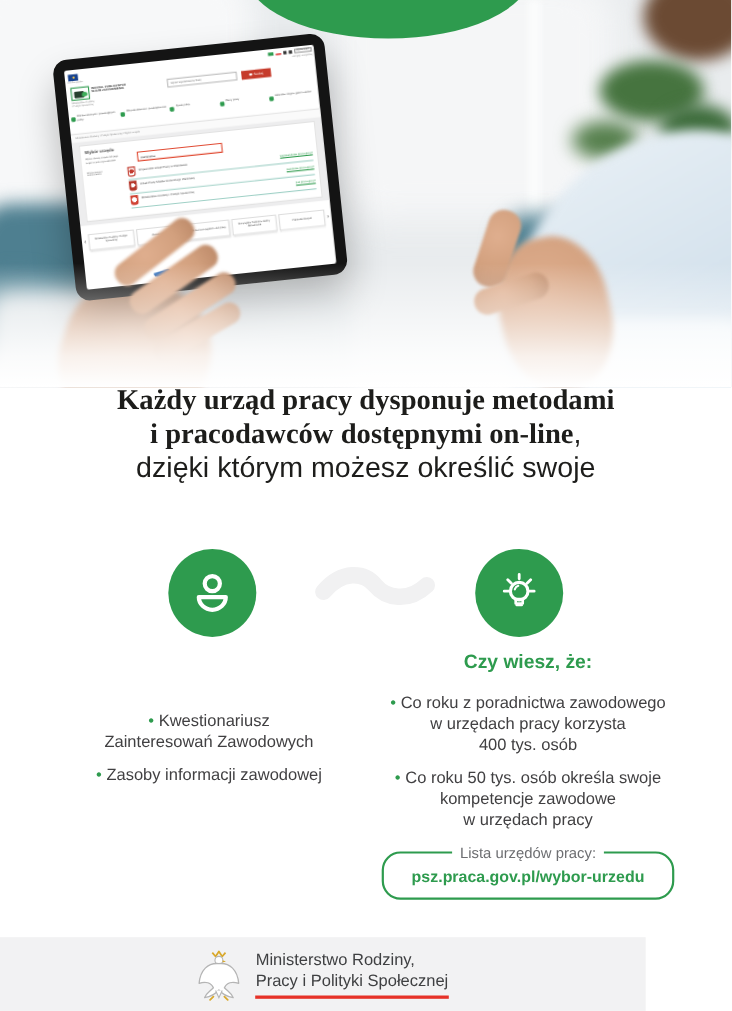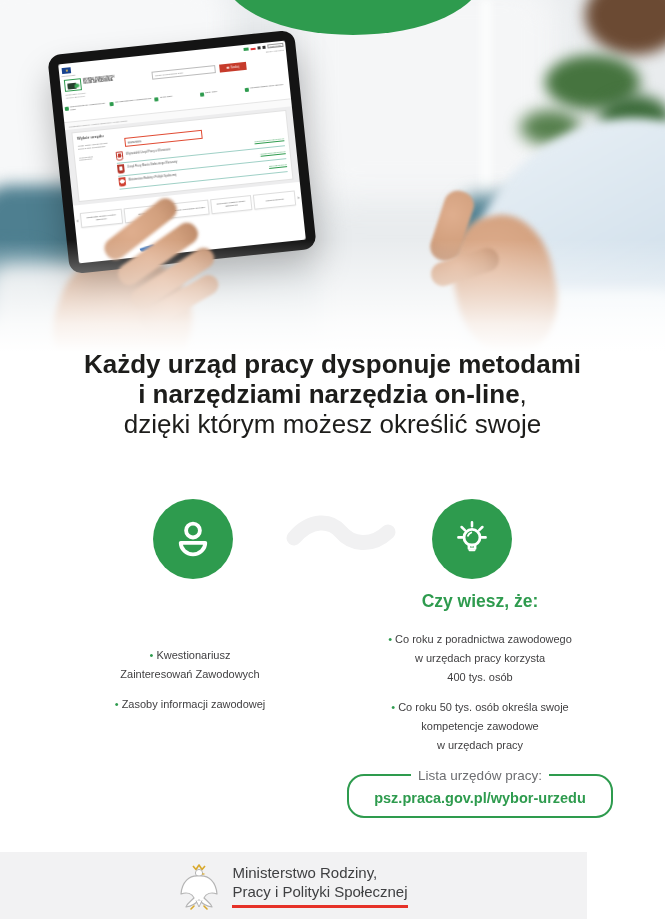--- a/index.html
+++ b/index.html
@@ -79,31 +79,31 @@
   .tabsrow{left:0;top:148px;right:0;height:18px;display:flex;align-items:center;gap:2px;padding:0 2px;}
   .chev{font-size:6px;color:#555;flex:none;line-height:1;}
   .tabcard{flex:1;height:15px;background:#fff;border:0.5px solid #ddd;box-shadow:0 1px 1.5px rgba(0,0,0,.12);font-size:2.2px;color:#444;display:flex;align-items:center;justify-content:center;text-align:center;line-height:1.2;padding:0 1px;}
   .swoosh{left:62px;top:190px;width:16px;height:3.5px;background:#2f6fbd;border-radius:0 3px 0 3px;transform:rotate(-12deg);}
 
   .fade{position:absolute;left:0;top:0;right:0;bottom:0;background:linear-gradient(180deg,rgba(255,255,255,0) 68%,rgba(255,255,255,.85) 92%,#fff 100%);pointer-events:none;}
   .green-arc{position:absolute;left:223px;top:-85px;width:260px;height:120px;background:#2e9b4e;border-radius:50%;}
 
   
   .headline{position:absolute;left:0;top:349px;width:665px;text-align:center;color:#1d1d1b;font-size:26px;line-height:30px;}
-  .headline .b{font-weight:bold;}
+  .headline .b{font-weight:bold;font-family:Liberation Serif, serif;}
 
   
   .circle-ic{position:absolute;width:80px;height:80px;background:#2e9b4e;border-radius:50%;display:flex;align-items:center;justify-content:center;}
   .ic-person{left:153px;top:499px;}
   .ic-bulb{left:432px;top:499px;}
   .wave{position:absolute;left:286px;top:512px;width:110px;height:46px;}
   .colhead{position:absolute;color:#2e9b4e;font-weight:bold;font-size:17.5px;line-height:20px;text-align:center;white-space:pre-line;}
   .advisor-head{left:30px;top:587px;width:320px;}
   .facts-head{left:320px;top:591px;width:320px;}
-  .list{position:absolute;color:#414042;font-size:11px;line-height:19px;text-align:center;}
+  .list{position:absolute;color:#414042;font-size:15px;line-height:19px;text-align:center;}
   .advisor-list{left:25px;top:646px;width:330px;}
   .facts-list{left:320px;top:630px;width:320px;}
   .li{white-space:pre-line;margin-bottom:11px;}
   .li::before{content:"• ";color:#2e9b4e;}
 
   
   .linkbox{position:absolute;left:347px;top:774px;width:266px;height:44px;border:2px solid #2e9b4e;border-radius:17px;text-align:center;}
   .linkbox .lbl{position:absolute;top:-8px;left:0;right:0;font-size:13.5px;color:#6d6e71;}
   .linkbox .lbl span{background:#fff;padding:0 7px;}
   .linkbox .url{display:block;margin-top:14px;color:#2e9b4e;font-weight:bold;font-size:14.5px;text-decoration:none;}
@@ -238,21 +238,21 @@
     <div class="blob hand rthumb"></div>
     <div class="blob hand rfing"></div>
 
     <div class="fade"></div>
   </div>
 
   <div class="green-arc"></div>
 
   <div class="headline">
     <div class="b">Każdy urząd pracy dysponuje metodami</div>
-    <div><span class="b">i narzędziami narzędzia on-line</span><span>,</span></div>
+    <div><span class="b">i pracodawców dostępnymi on-line</span><span>,</span></div>
     <div>dzięki którym możesz określić swoje</div>
   </div>
 
   <div class="circle-ic ic-person">
     <svg width="46" height="46" viewBox="0 0 60 60">
       <circle cx="30" cy="19" r="9" fill="none" stroke="#fff" stroke-width="5"></circle>
       <path d="M14,35 h32 a16,15 0 0 1 -32,0 z" fill="none" stroke="#fff" stroke-width="5" stroke-linejoin="round"></path>
     </svg>
   </div>
 

